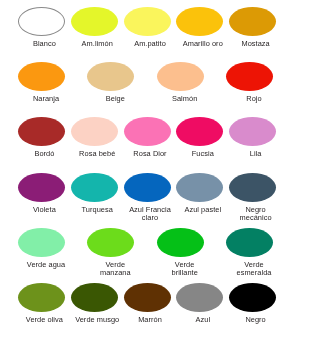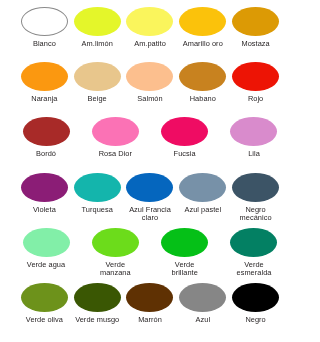--- a/index.html
+++ b/index.html
@@ -27,21 +27,20 @@
     align-items: flex-start;
     justify-content: space-between;
     height: 56px;
     padding: 0 14px;
     box-sizing: border-box;
   }
   .cell {
     width: 56px;
     display: flex;
     flex-direction: column;
-    align-items: center;
   }
   .swatch {
     width: 47px;
     height: 29px;
     border-radius: 50%;
     flex: 0 0 auto;
   }
   .swatch.outlined {
     border: 1px solid #8a8a8a;
     width: 45px;
@@ -90,32 +89,32 @@
       </div>
       <div class="cell">
         <div class="swatch" style="background: rgb(232, 198, 140);"></div>
         <div class="label">Beige</div>
       </div>
       <div class="cell">
         <div class="swatch" style="background: rgb(252, 191, 142);"></div>
         <div class="label">Salmón</div>
       </div>
       <div class="cell">
-        <div class="swatch" style="background: rgb(200, 130, 31);"></div>
-        <div class="label">Habano</div>
-      </div>
-      <div class="cell">
         <div class="swatch" style="background: rgb(237, 20, 5);"></div>
         <div class="label">Rojo</div>
       </div>
     </div>
     <div class="row">
       <div class="cell">
         <div class="swatch" style="background: rgb(168, 42, 40);"></div>
         <div class="label">Bordó</div>
+      </div>
+      <div class="cell">
+        <div class="swatch" style="background: rgb(252, 210, 196);"></div>
+        <div class="label">Rosa bebé</div>
       </div>
       <div class="cell">
         <div class="swatch" style="background: rgb(251, 114, 181);"></div>
         <div class="label">Rosa Dior</div>
       </div>
       <div class="cell">
         <div class="swatch" style="background: rgb(239, 12, 99);"></div>
         <div class="label">Fucsia</div>
       </div>
       <div class="cell">

